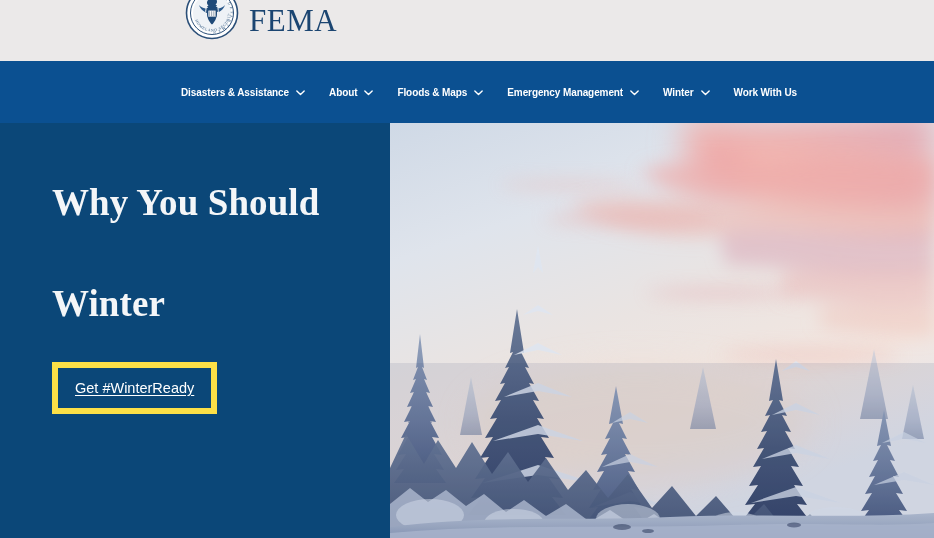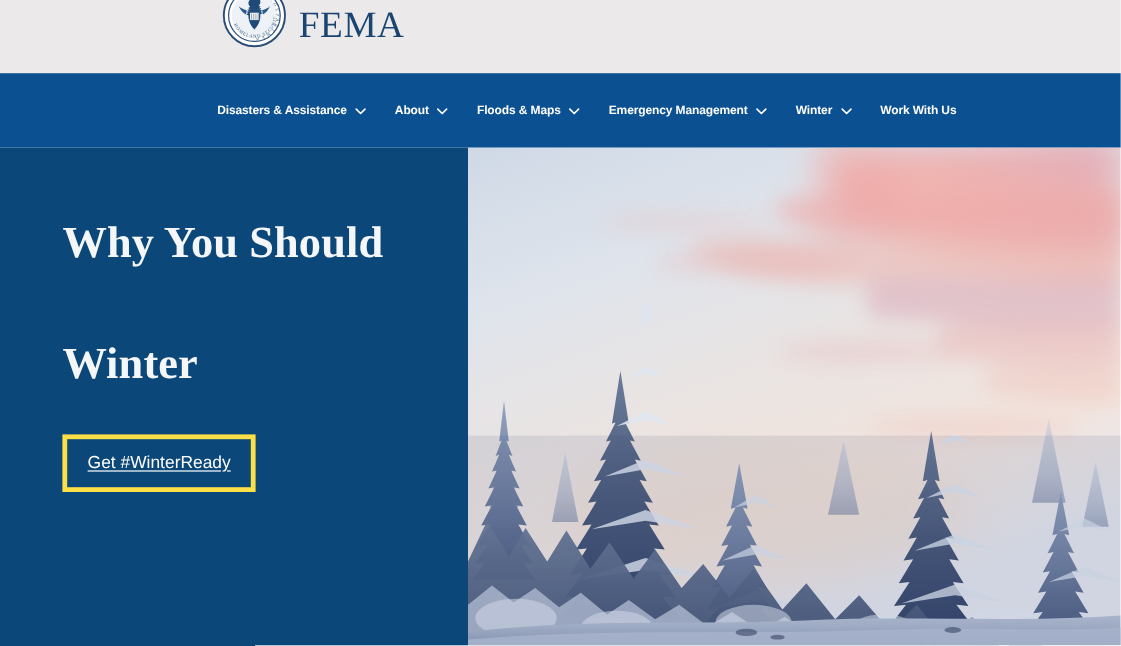--- a/index.html
+++ b/index.html
@@ -137,21 +137,21 @@
     font-size: 14.5px;
     line-height: 1.65;
     color: #eef2f5;
     width: 262px;
   }
 
   .hero-cta {
     display: inline-block;
     margin-top: 33px;
     padding: 13px 17px 13px 17px;
-    border: 4px solid #fde047;
+    border: 6px solid #fde047;
     background: transparent;
     color: #ffffff;
     font-size: 14.5px;
     font-family: "Liberation Sans", sans-serif;
     text-decoration: underline;
     text-underline-offset: 2px;
     cursor: pointer;
     line-height: 1;
   }
 

